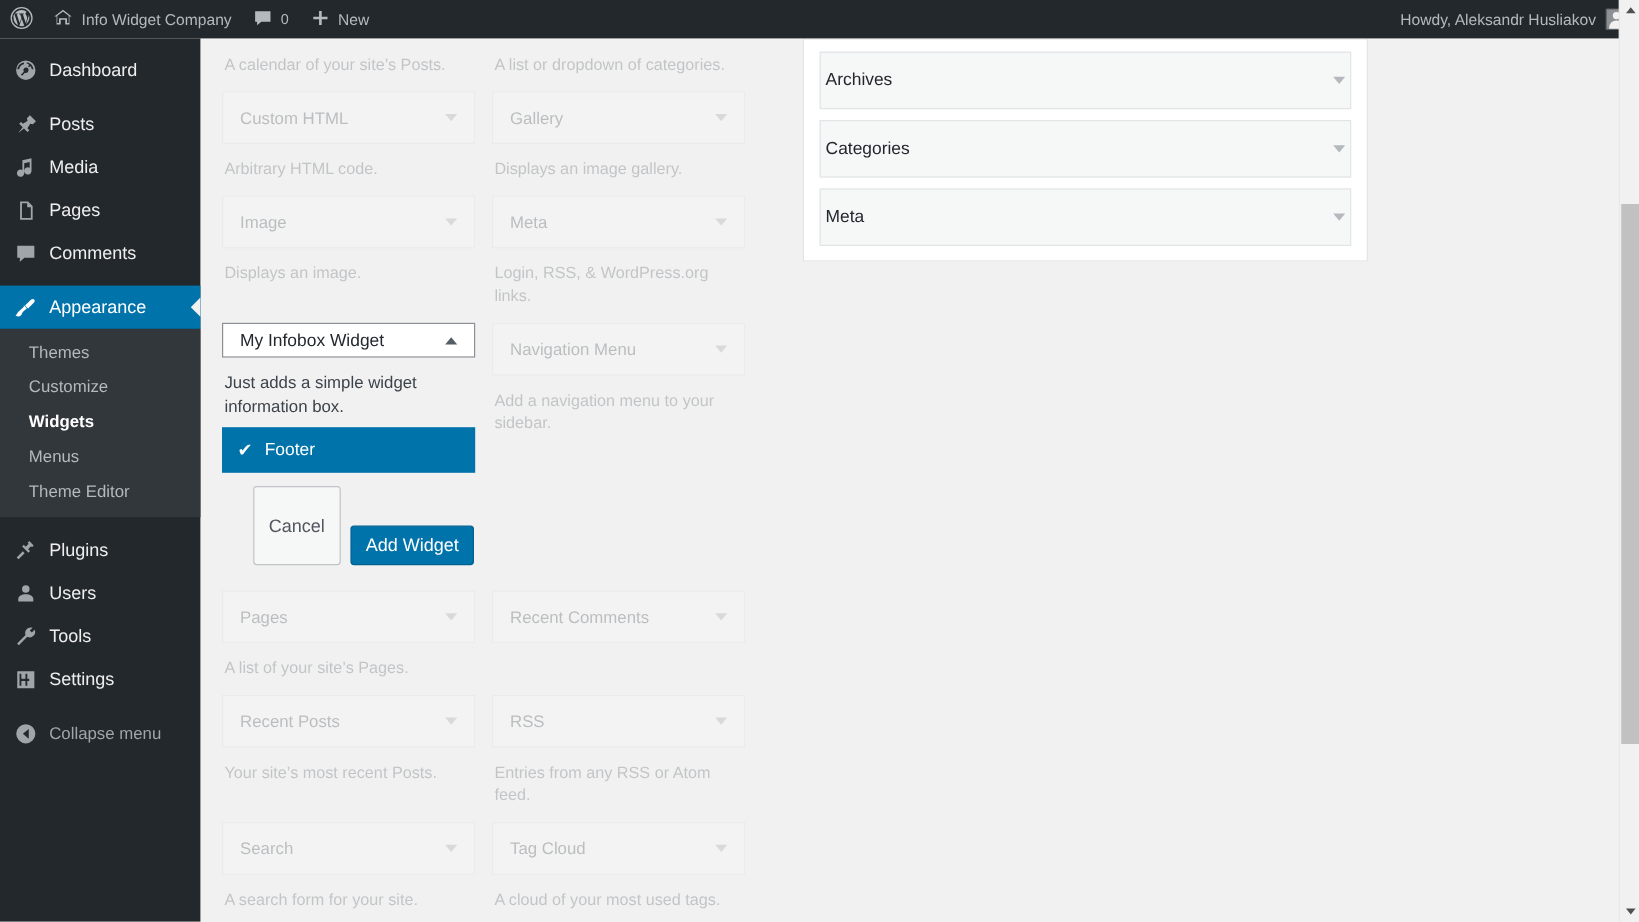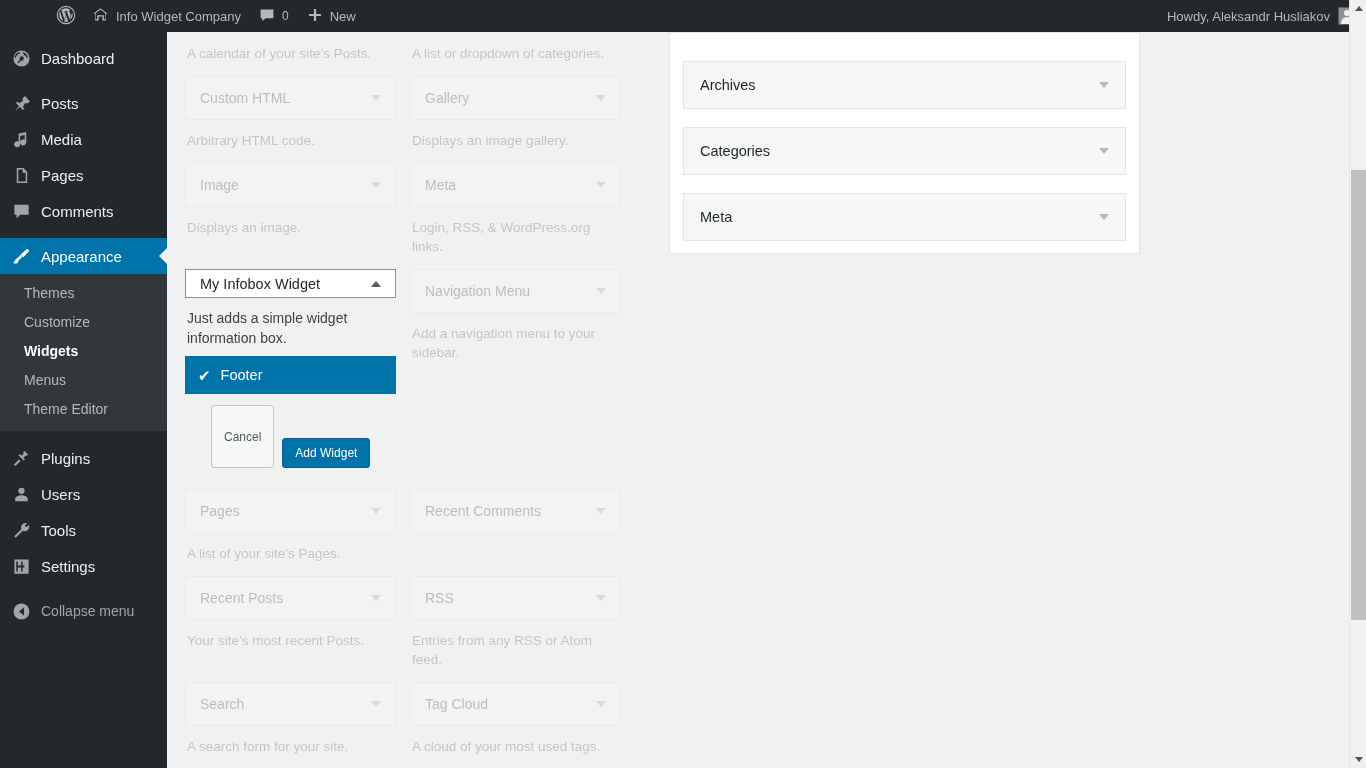--- a/index.html
+++ b/index.html
@@ -13,21 +13,20 @@
 
   
   #adminbar {
     position: absolute; top: 0; left: 0;
     width: 1366px; height: 32px;
     background: #23282d;
     color: #b4b9be;
     font-size: 13px;
     display: flex; align-items: center;
     z-index: 60;
-    padding-left: 48px;
   }
   .ab-item {
     display: flex; align-items: center; gap: 7px;
     height: 32px; padding: 0 9px;
     color: #b4b9be; text-decoration: none;
     white-space: nowrap;
   }
   .ab-wp { padding-left: 8px; padding-right: 7px; }
   .ab-right { margin-left: auto; padding-right: 10px; display: flex; align-items: center; gap: 8px; }
   .ab-name { color: #b4b9be; font-size: 13px; }
@@ -158,21 +157,21 @@
     background: #0073aa; color: #fff;
     height: 38px; display: flex; align-items: center;
     gap: 10px; padding: 0 13px;
     font-size: 14.5px; cursor: pointer;
   }
   .check { font-size: 15px; line-height: 1; }
   .actionrow {
     display: flex; gap: 8px; padding: 11px 0 0 26px;
   }
   .btn {
-    font-size: 12px; line-height: 1;
+    font-size: 15px; line-height: 1;
     padding: 8px 12px; border-radius: 3px;
     cursor: pointer; border: 1px solid transparent;
   }
   .btn-secondary {
     background: #f6f7f7; border-color: #c3c4c7; color: #50575e;
   }
   .btn-primary {
     background: #0073aa; border-color: #006291; color: #fff; margin-top: 33px;
   }
 
@@ -182,25 +181,24 @@
     width: 471px;
     background: #fff;
     border: 1px solid #e5e5e5;
     padding: 10px 13px 12px;
   }
   .sbox {
     background: #f6f7f7;
     border: 1px solid #e2e4e7;
     height: 48px;
     display: flex; align-items: center;
-    padding: 0 16px;
+    padding: 0 4px;
     font-size: 14.5px; color: #23282d;
     margin-bottom: 9px;
     cursor: pointer;
-    margin-top: 18px;
   }
   .sbox:last-child { margin-bottom: 0; }
   .sbox .stitle { flex: 1; }
 
   
   #scrollbar {
     position: absolute; top: 0; right: 0;
     width: 17px; height: 768px;
     background: #f1f1f1;
     border-left: 1px solid #e8e8e8;

